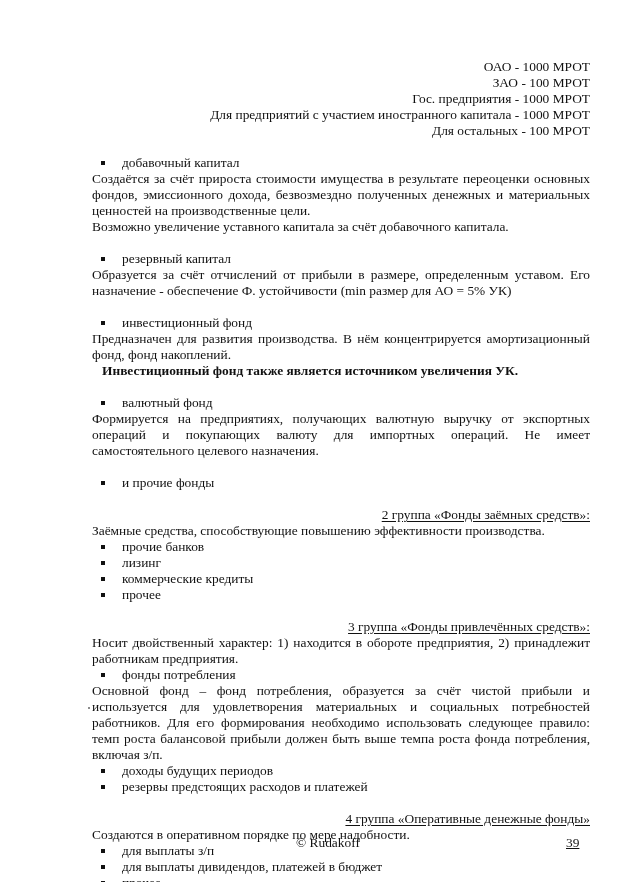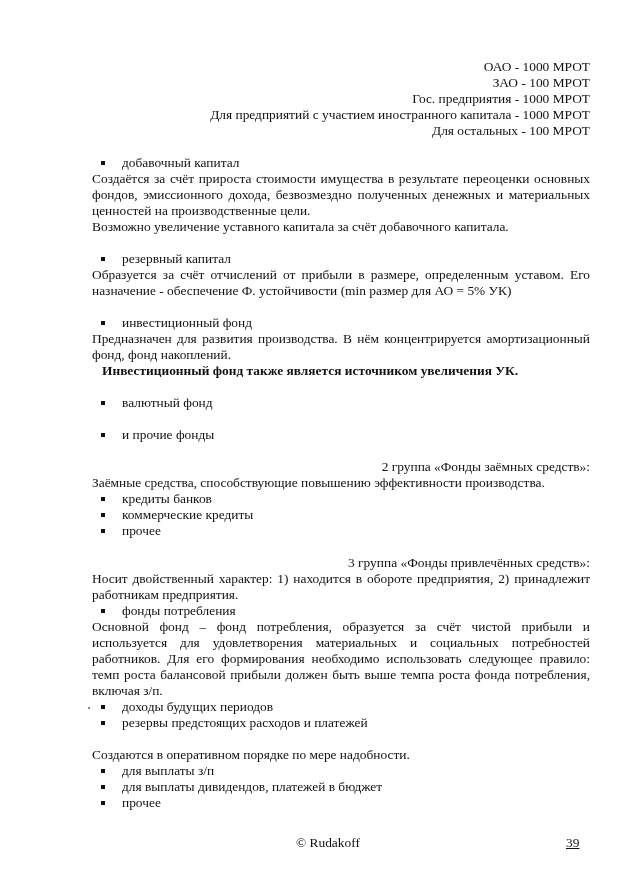--- a/index.html
+++ b/index.html
@@ -4,21 +4,21 @@
 <style>
   html, body { margin:0; padding:0; background:#ffffff; }
   body { width:624px; height:882px; position:relative; overflow:hidden;
          font-family:"Liberation Serif", serif; color:#111; font-size:13.4px; }
   .page { position:absolute; left:92px; top:59px; width:498px; line-height:16px; }
   .line { white-space:nowrap;text-align:right; }
   .para { text-align:justify; text-align-last:left; }
   .gap { height:16px; }
   .bullet { position:relative; padding-left:30px; }
   .bullet::before { content:""; position:absolute; left:9px; top:6px; width:4px; height:4px; background:#111; }
-  .heading { text-underline-offset:2px; }
+  .heading { text-decoration:underline; text-underline-offset:2px; }
   .indent { padding-left:10px;font-weight:bold; }
   .stray { position:absolute; left:88px; top:707px; width:2px; height:2px; background:#666; border-radius:1px; }
   .footer { position:absolute; top:835px; left:0; width:624px; font-size:13.4px; }
   .footer .copy { position:absolute; left:296px; }
   .footer .pnum { position:absolute; left:566px;text-decoration:underline; }
 </style>
 </head>
 <body>
 
 <div class="page">
@@ -39,40 +39,43 @@
   <div class="bullet">резервный капитал</div>
   <div class="para">Образуется за счёт отчислений от прибыли в размере, определенным уставом. Его назначение - обеспечение Ф. устойчивости (min размер для АО = 5% УК)</div>
   <div class="gap"></div>
 
   <div class="bullet">инвестиционный фонд</div>
   <div class="para">Предназначен для развития производства. В нём концентрируется амортизационный фонд, фонд накоплений.</div>
   <div class="para indent">Инвестиционный фонд также является источником увеличения УК.</div>
   <div class="gap"></div>
 
   <div class="bullet">валютный фонд</div>
+  <div class="para">Формируется на предприятиях, получающих валютную выручку от экспортных операций и покупающих валюту для импортных операций. Не имеет самостоятельного целевого назначения.</div>
   <div class="gap"></div>
 
   <div class="bullet">и прочие фонды</div>
   <div class="gap"></div>
 
   <div class="line heading">2 группа «Фонды заёмных средств»:</div>
   <div class="para">Заёмные средства, способствующие повышению эффективности производства.</div>
-  <div class="bullet">кредиты банков</div>
+  <div class="bullet">прочие банков</div>
+  <div class="bullet">лизинг</div>
   <div class="bullet">коммерческие кредиты</div>
   <div class="bullet">прочее</div>
   <div class="gap"></div>
 
   <div class="line heading">3 группа «Фонды привлечённых средств»:</div>
   <div class="para">Носит двойственный характер: 1) находится в обороте предприятия, 2) принадлежит работникам предприятия.</div>
   <div class="bullet">фонды потребления</div>
   <div class="para">Основной фонд – фонд потребления, образуется за счёт чистой прибыли и используется для удовлетворения материальных и социальных потребностей работников. Для его формирования необходимо использовать следующее правило: темп роста балансовой прибыли должен быть выше темпа роста фонда потребления, включая з/п.</div>
   <div class="bullet">доходы будущих периодов</div>
   <div class="bullet">резервы предстоящих расходов и платежей</div>
   <div class="gap"></div>
 
+  <div class="line heading">4 группа «Оперативные денежные фонды»</div>
   <div class="para">Создаются в оперативном порядке по мере надобности.</div>
   <div class="bullet">для выплаты з/п</div>
   <div class="bullet">для выплаты дивидендов, платежей в бюджет</div>
   <div class="bullet">прочее</div>
 </div>
 
 <div class="stray"></div>
 
 <div class="footer">
   <span class="copy">© Rudakoff</span>

